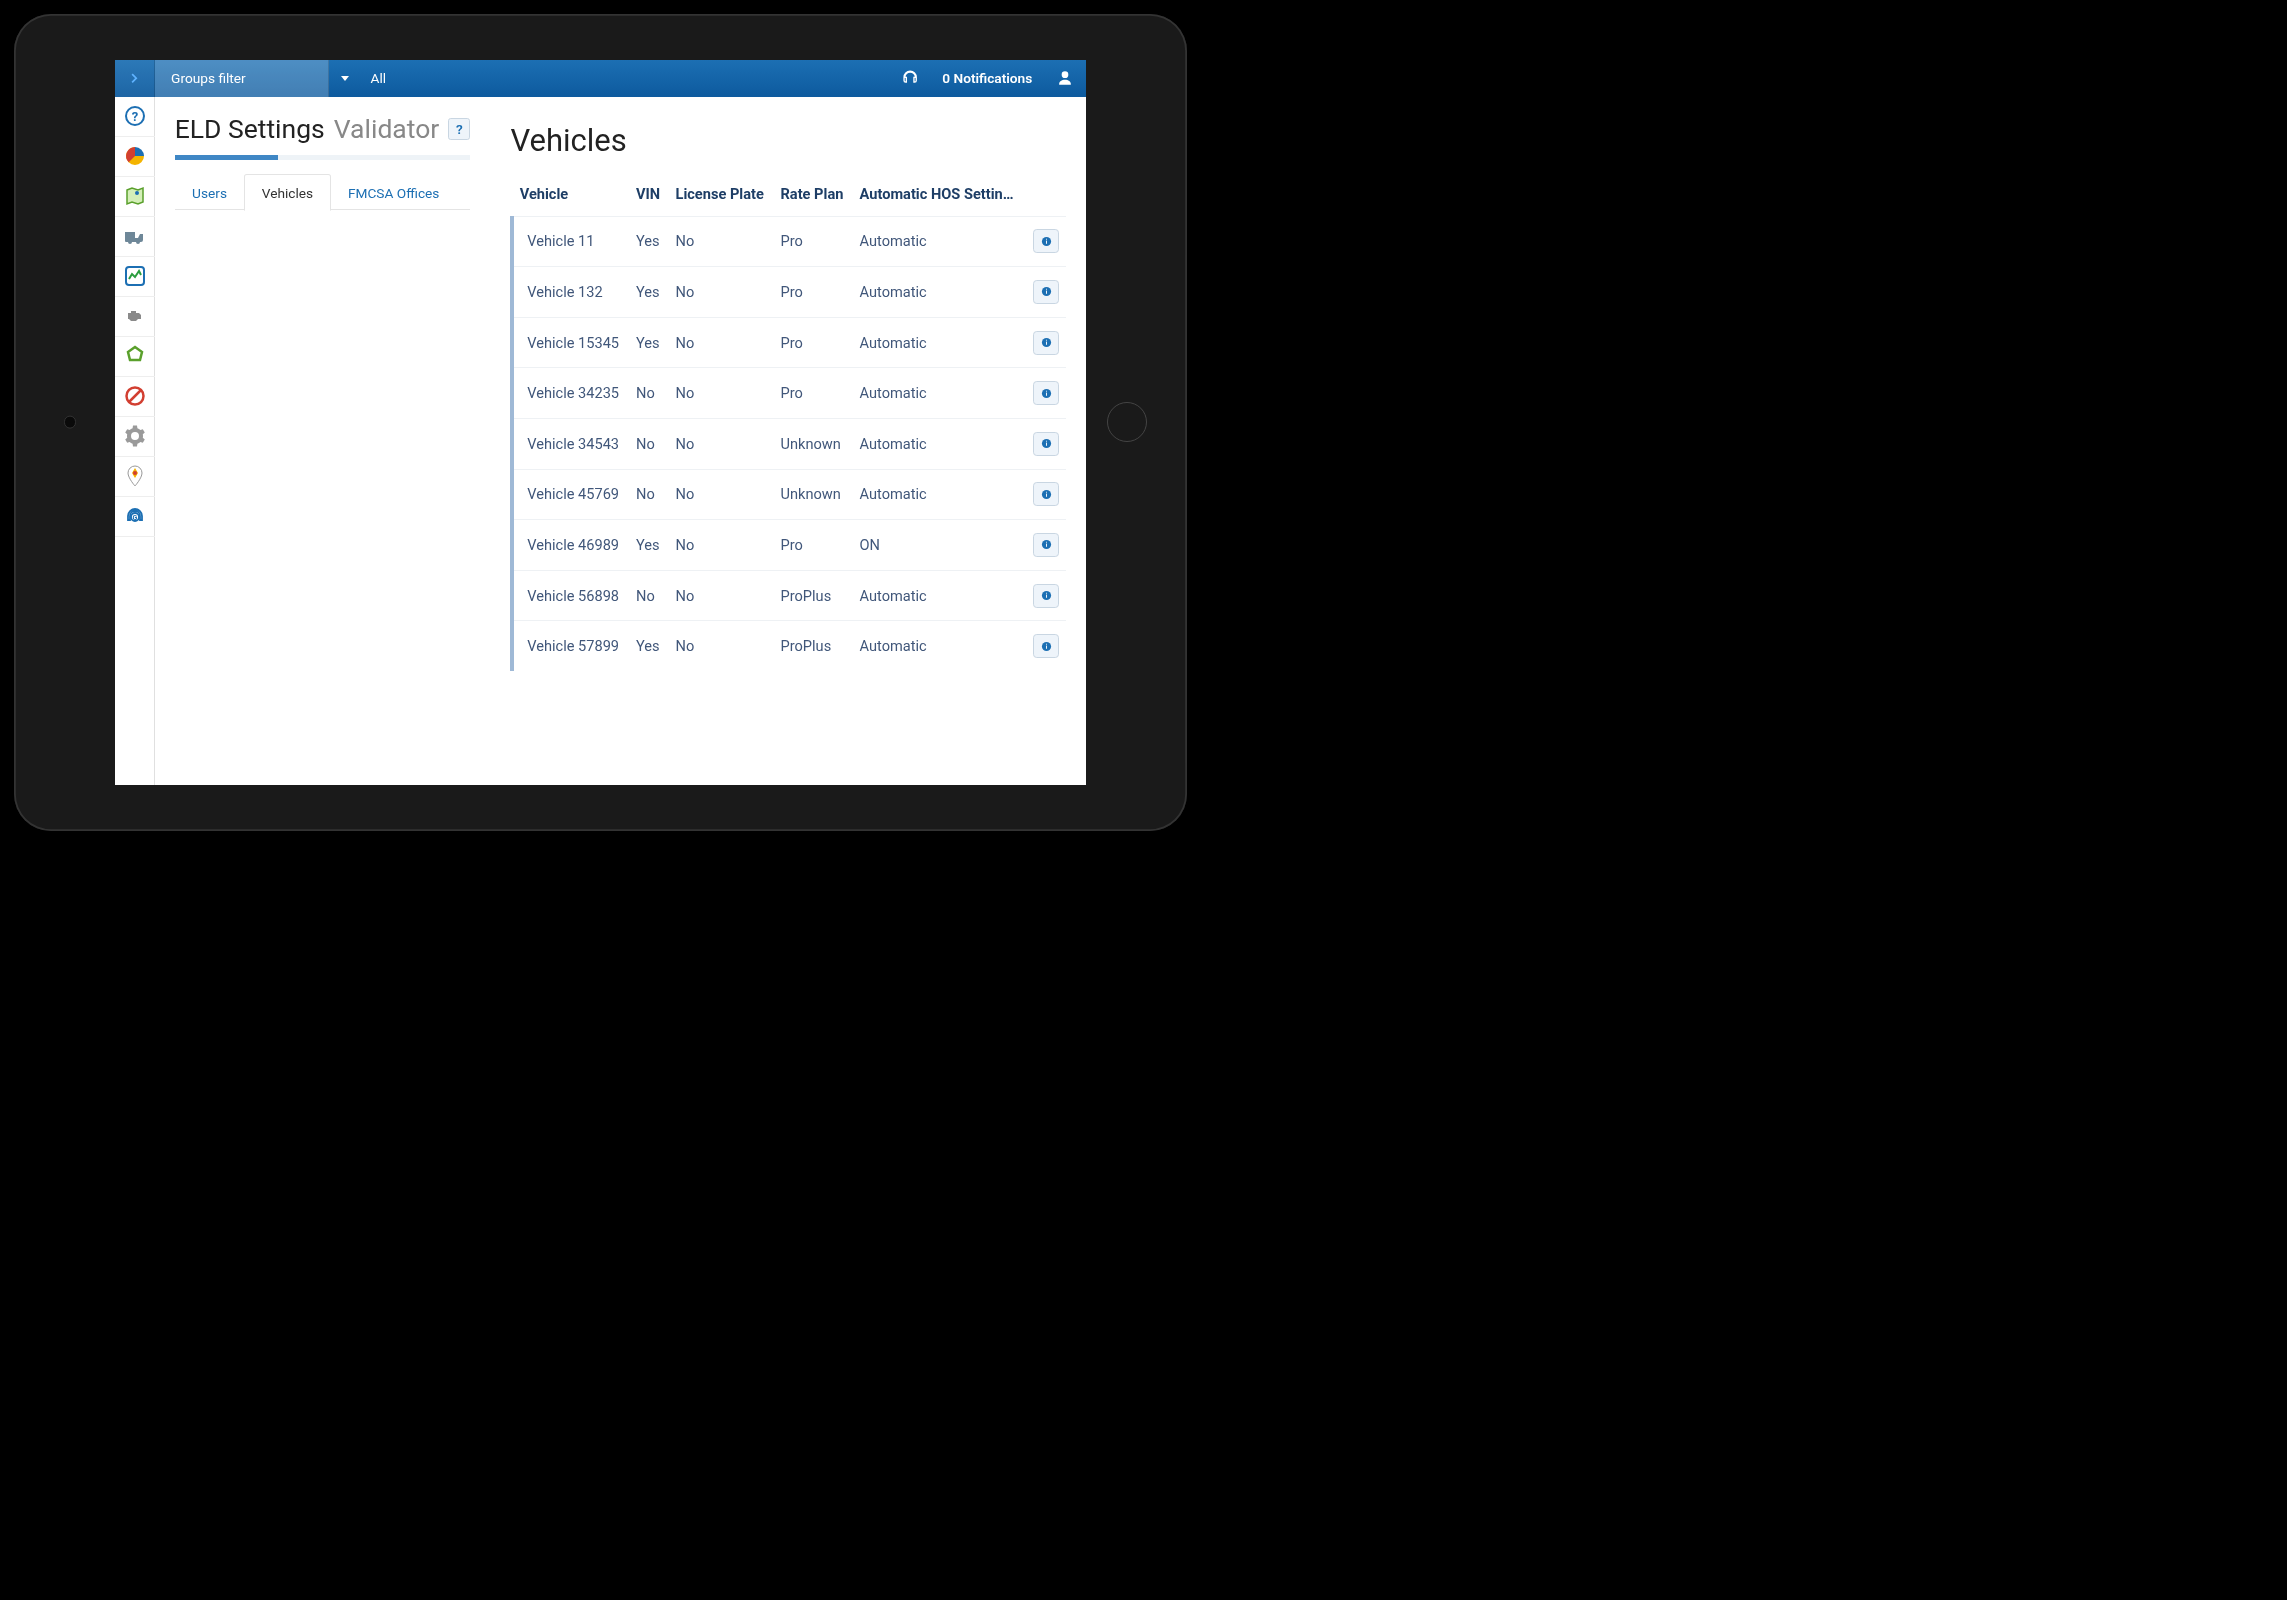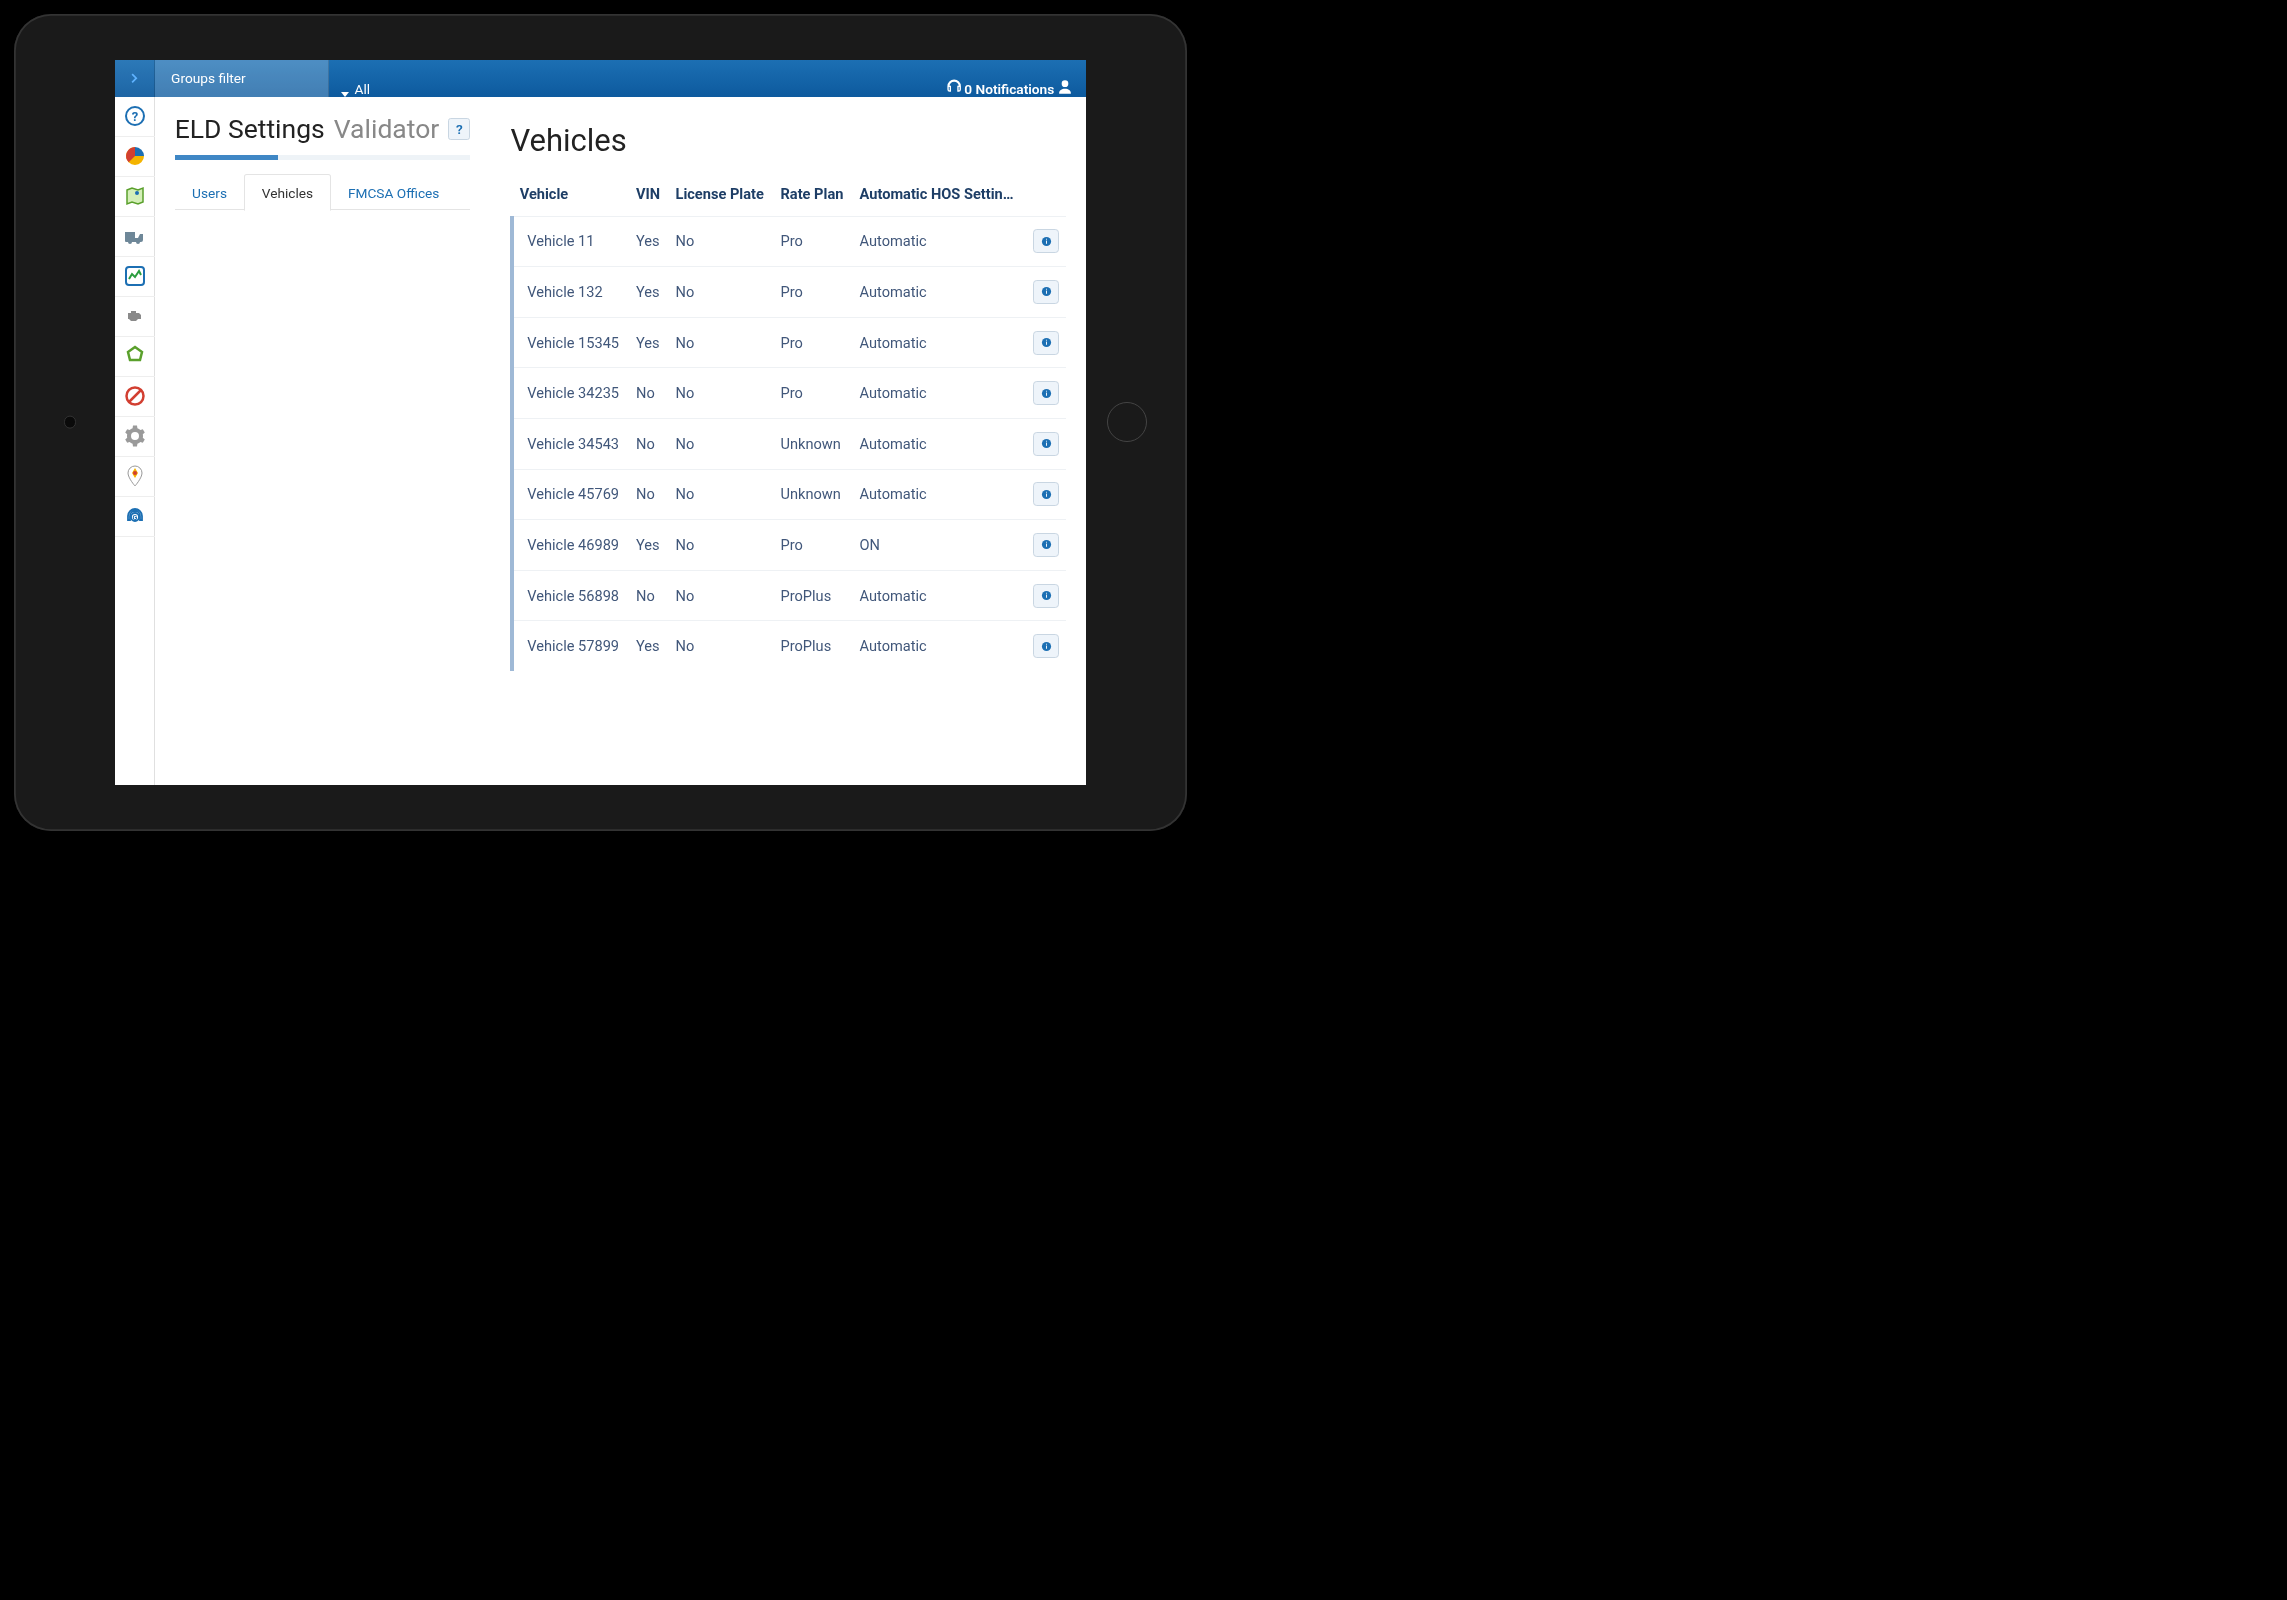--- a/index.html
+++ b/index.html
@@ -79,30 +79,30 @@
       background: rgba(255,255,255,0.22);
       display: flex;
       align-items: center;
       padding: 0 16.4px;
       font-size: 13.7px;
       min-width: 174px;
       border-right: 0.9px solid rgba(0,0,0,0.15);
     }
     .all-btn {
       display: flex;
-      align-items: flex-end;
+      align-items: center;
       padding: 0 12.8px;
       font-size: 13.7px;
-      gap: 5px;
+      gap: 21px;
     }
     .topbar-spacer { flex: 1; }
     .topbar-right {
       display: flex;
-      align-items: flex-end;
-      gap: 1px;
+      align-items: center;
+      gap: 23px;
       padding-right: 11px;
       font-weight: 600;
       font-size: 13.7px;
     }
     .headset-icon svg, .user-icon svg { display: block; }
     .triangle-down {
       width: 0; height: 0;
       border-left: 4.6px solid transparent;
       border-right: 4.6px solid transparent;
       border-top: 5.5px solid #fff;

